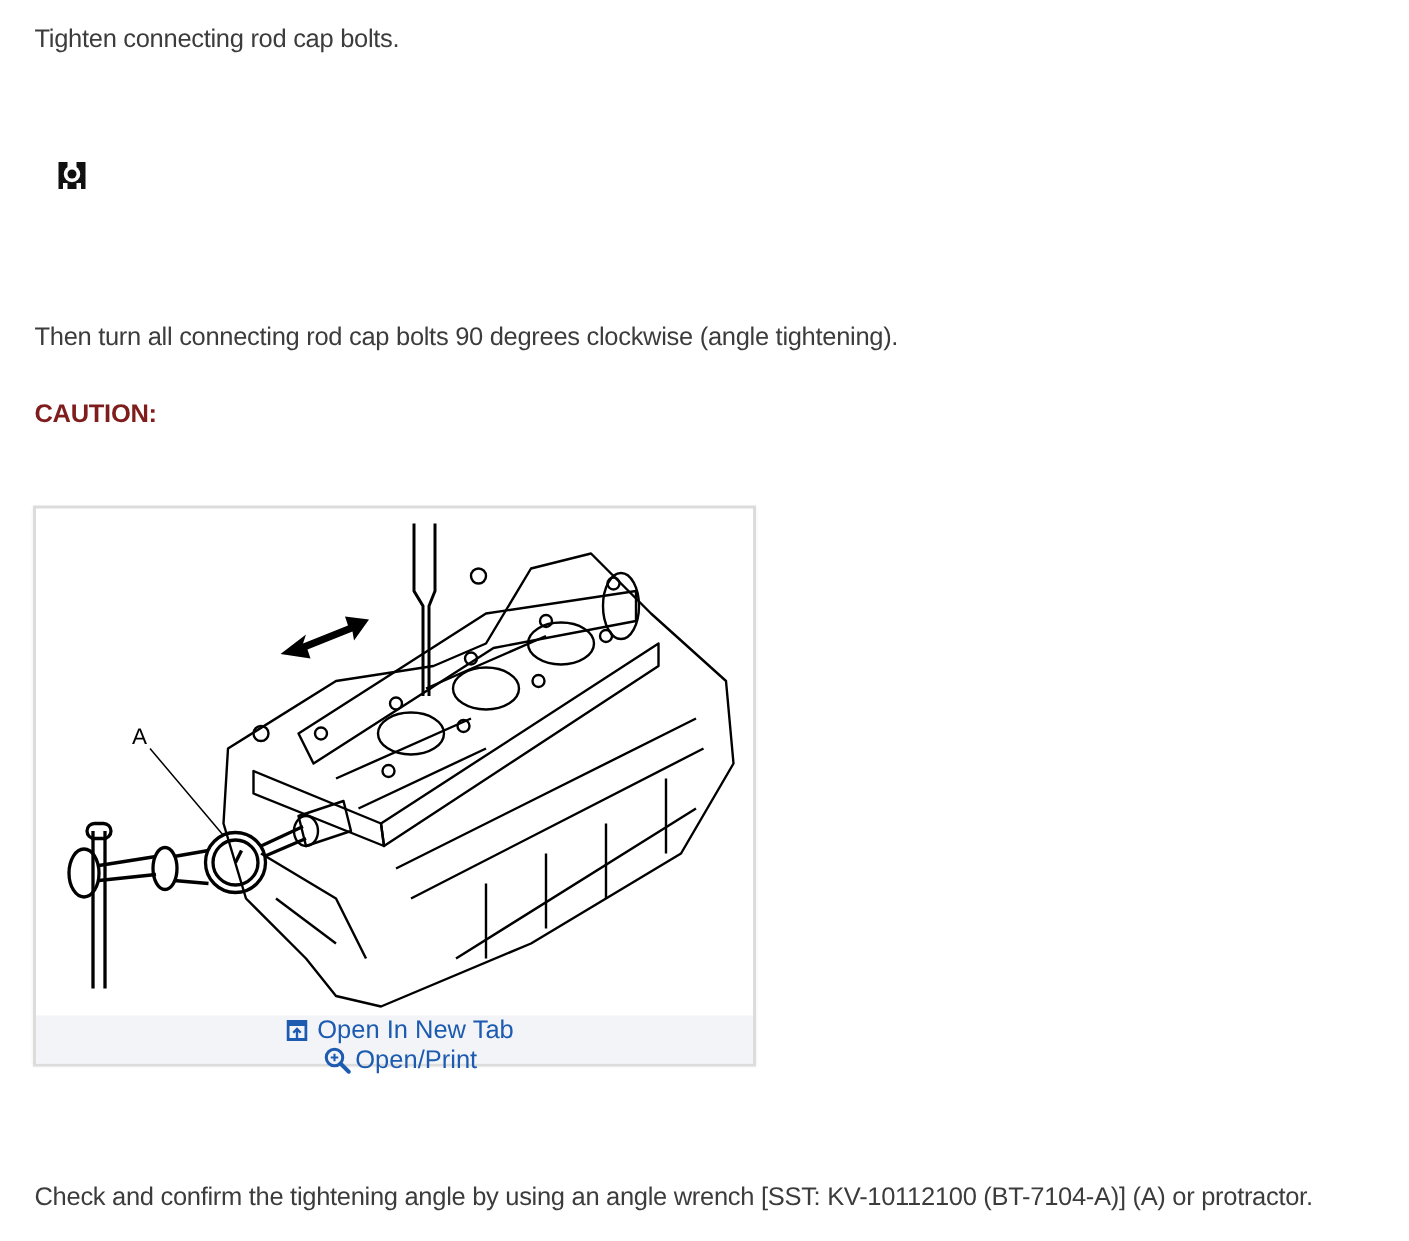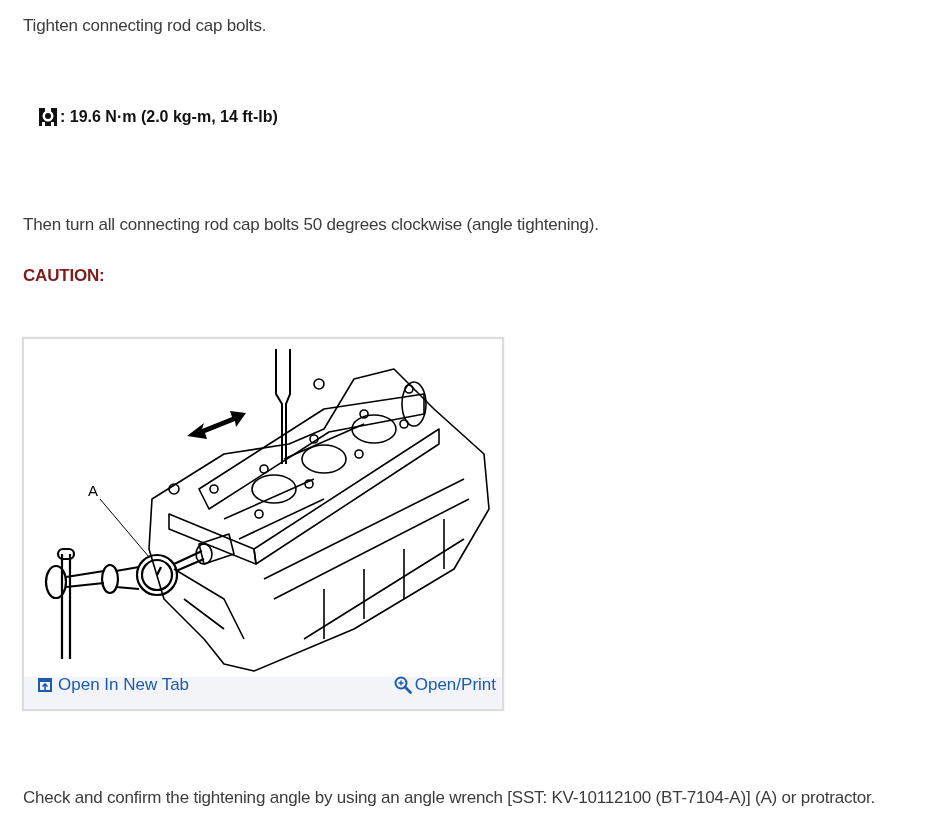--- a/index.html
+++ b/index.html
@@ -19,21 +19,21 @@
   .caution { font-weight: bold; color: #7f1d1d; }
   .figure {
     position: absolute; left: 22px; top: 337px; width: 482px; height: 374px;
     border: 2px solid #dcdcdc; box-sizing: border-box; background: #fff;
     box-shadow: 0 0 2px rgba(0,0,0,0.08);
   }
   .figure-img { position: absolute; left: 0; top: 0; width: 478px; height: 340px; }
   .figure-bar {
     position: absolute; left: 0; bottom: 0; width: 100%; height: 32px;
     background: #f2f4f8; display: flex; align-items: center; justify-content: space-between;
-    padding: 0 6px 16px 14px; box-sizing: border-box;
+    padding: 0 6px 16px 14px; box-sizing: border-box; flex-direction: column;
   }
   .link {
     color: #1d5bb0; font-size: 17px; display: flex; align-items: center; gap: 6px;
     cursor: pointer; text-decoration: none;
   }
   .link svg { display: block; }
   .label-a { font-size: 15px; fill: #000; font-family: "Liberation Sans", sans-serif; }
 </style>
 </head>
 <body>
@@ -44,24 +44,23 @@
   <span class="torque-icon">
     <svg width="20" height="20" viewBox="0 0 20 20">
       <rect x="1" y="1" width="18" height="18" fill="#111"></rect>
       <circle cx="10" cy="9" r="5.5" fill="#fff"></circle>
       <circle cx="10" cy="9" r="3" fill="#111"></circle>
       <rect x="7" y="0" width="6" height="5" fill="#fff"></rect>
       <rect x="4" y="15" width="3" height="5" fill="#fff"></rect>
       <rect x="13" y="15" width="3" height="5" fill="#fff"></rect>
     </svg>
   </span>
-  <span>: 19.6 N·m (2.0 kg-m, 14 ft-lb)</span>
 </div>
 
-<p class="para" style="top:215px;">Then turn all connecting rod cap bolts 50 degrees clockwise (angle tightening).</p>
+<p class="para" style="top:215px;">Then turn all connecting rod cap bolts 90 degrees clockwise (angle tightening).</p>
 
 <p class="para caution" style="top:266px;">CAUTION:</p>
 
 <div class="figure">
   <svg class="figure-img" viewBox="0 0 478 340">
     <g fill="none" stroke="#000" stroke-width="1.6" stroke-linejoin="round">
 
       <path d="M128 160 L200 115 L265 105 L300 90 L330 40 L370 30 L410 70 L460 115 L465 170 L430 230 L330 290 L230 332 L200 325 L180 300 L140 260 L125 210 Z"></path>
       <path d="M175 150 L300 70 L400 55 L400 75 L305 93 L185 170 Z"></path>
       <path d="M230 210 L415 90 L415 105 L232 225 Z"></path>

